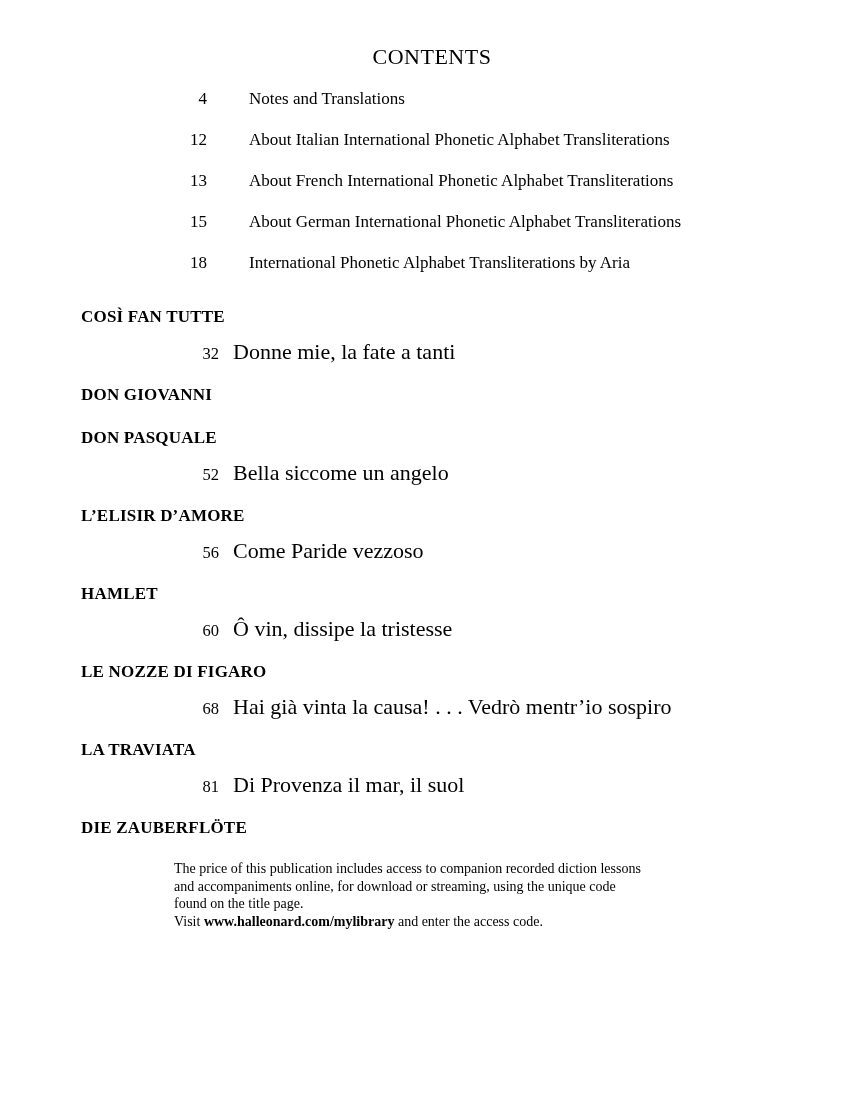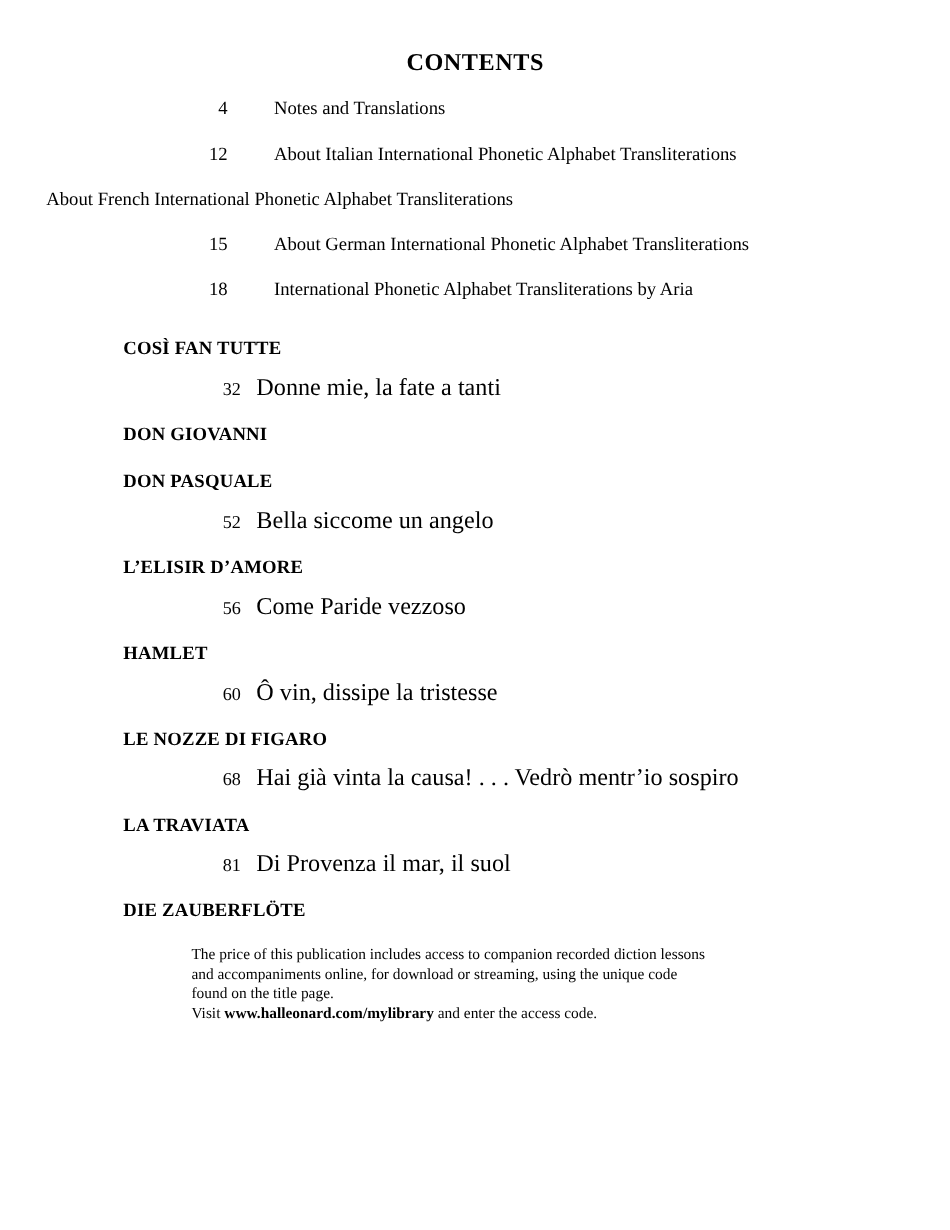--- a/index.html
+++ b/index.html
@@ -26,21 +26,21 @@
   }
 
   
   .page-title {
     position: absolute;
     top: 44px;
     left: 0;
     width: 864px;
     text-align: center;
     font-size: 22px;
-    font-weight: bold;
+    font-weight: normal;
     letter-spacing: 0.5px;
     line-height: 26px;
   }
 
   
   .toc {
     position: absolute;
     top: 88px;
     left: 0;
     width: 864px;
@@ -76,21 +76,21 @@
   .sections {
     margin: 0;
     padding: 0;
     list-style: none;
     margin-top: 12px;
   }
   .section {
     margin-bottom: 19px;
   }
   .section-heading {
-    margin-left: 112px;
+    margin-left: 81px;
     font-size: 17px;
     font-weight: bold;
     line-height: 24px;
     letter-spacing: 0.2px;
     white-space: nowrap;
   }
   .section-entries {
     margin: 12px;
     padding: 0;
     list-style: none;
@@ -140,20 +140,21 @@
     <ul class="front-list">
         <li class="front-entry">
           <span class="num">4</span>
           <span class="label">Notes and Translations</span>
         </li>
         <li class="front-entry">
           <span class="num">12</span>
           <span class="label">About Italian International Phonetic Alphabet Transliterations</span>
         </li>
         <li class="front-entry">
+          <span class="num">13</span>
           <span class="label">About French International Phonetic Alphabet Transliterations</span>
         </li>
         <li class="front-entry">
           <span class="num">15</span>
           <span class="label">About German International Phonetic Alphabet Transliterations</span>
         </li>
         <li class="front-entry">
           <span class="num">18</span>
           <span class="label">International Phonetic Alphabet Transliterations by Aria</span>
         </li>

